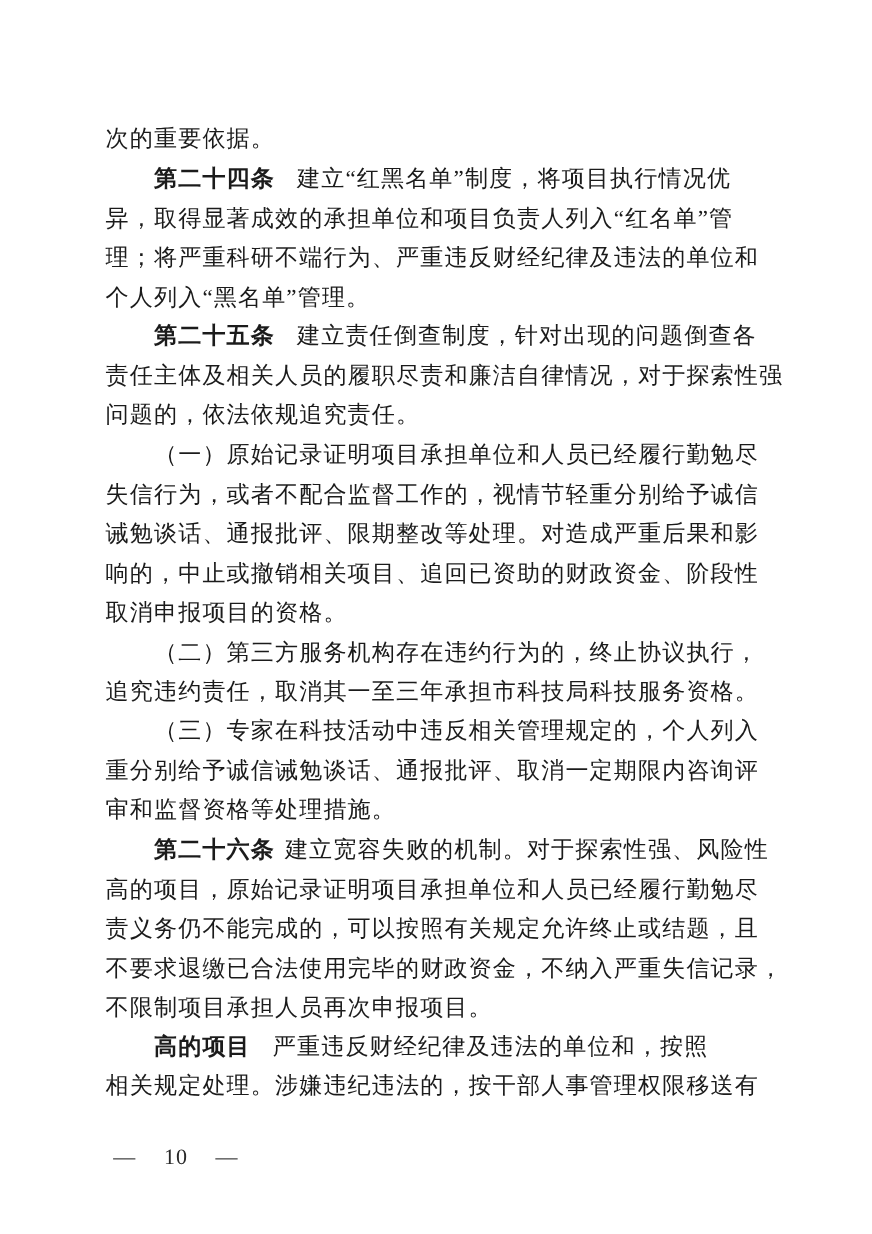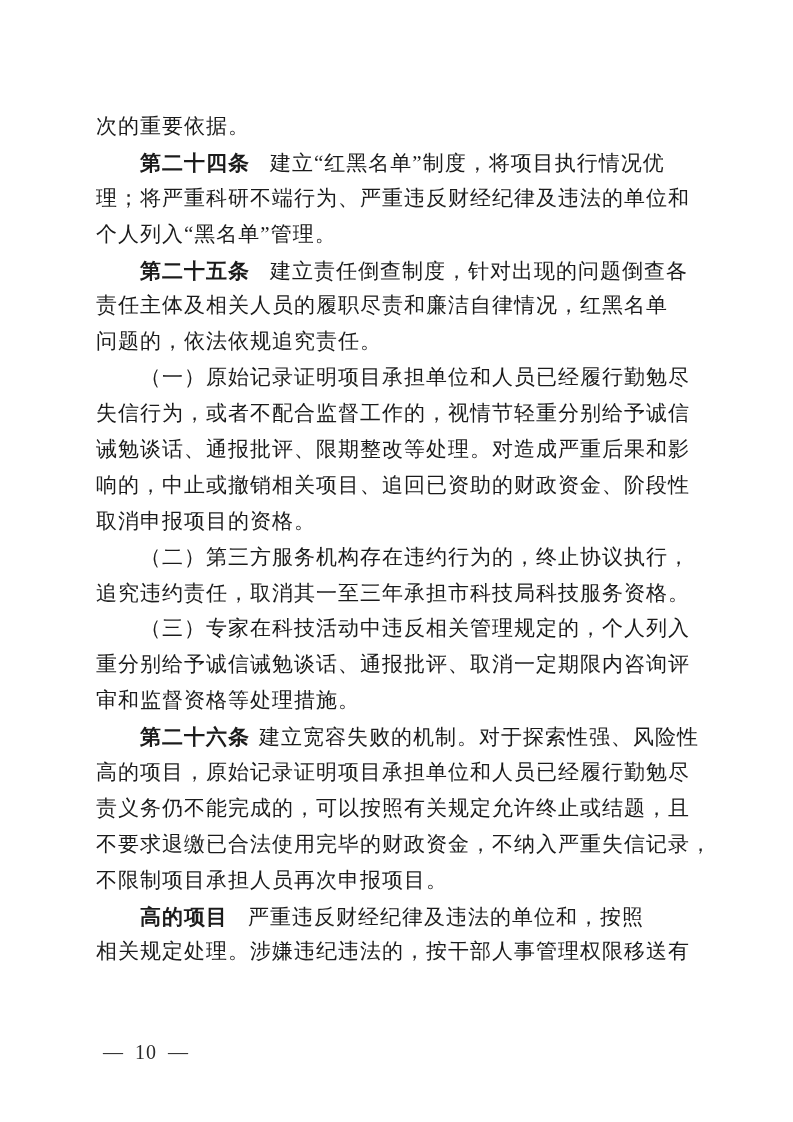--- a/index.html
+++ b/index.html
@@ -42,33 +42,34 @@
   .gap-after-sm { margin-right: 9px; }
   .footer {
     position: absolute;
     left: 103px;
     top: 1039px;
     font-size: 20px;
     line-height: 26px;
     letter-spacing: 1px;
     color: #2a2a2a;
   }
-  .footer .num { margin: 0 11px; }
+  .footer .num { margin: 0 25px; }
 </style>
 </head>
 <body>
 
 <div class="page">
   <div class="content" id="doc-content">
       <div class="line"><span class="seg">次的重要依据。</span></div>
       <div class="line indent"><span class="seg seg-bold gap-after">第二十四条</span><span class="seg">建立“红黑名单”制度，将项目执行情况优</span></div>
+      <div class="line"><span class="seg">异，取得显著成效的承担单位和项目负责人列入“红名单”管</span></div>
       <div class="line"><span class="seg">理；将严重科研不端行为、严重违反财经纪律及违法的单位和</span></div>
       <div class="line"><span class="seg">个人列入“黑名单”管理。</span></div>
       <div class="line indent"><span class="seg seg-bold gap-after">第二十五条</span><span class="seg">建立责任倒查制度，针对出现的问题倒查各</span></div>
-      <div class="line"><span class="seg">责任主体及相关人员的履职尽责和廉洁自律情况，红黑名单</span></div>
+      <div class="line"><span class="seg">责任主体及相关人员的履职尽责和廉洁自律情况，对于探索性强</span></div>
       <div class="line"><span class="seg">问题的，依法依规追究责任。</span></div>
       <div class="line indent"><span class="seg">（一）原始记录证明项目承担单位和人员已经履行勤勉尽</span></div>
       <div class="line"><span class="seg">失信行为，或者不配合监督工作的，视情节轻重分别给予诚信</span></div>
       <div class="line"><span class="seg">诫勉谈话、通报批评、限期整改等处理。对造成严重后果和影</span></div>
       <div class="line"><span class="seg">响的，中止或撤销相关项目、追回已资助的财政资金、阶段性</span></div>
       <div class="line"><span class="seg">取消申报项目的资格。</span></div>
       <div class="line indent"><span class="seg">（二）第三方服务机构存在违约行为的，终止协议执行，</span></div>
       <div class="line"><span class="seg">追究违约责任，取消其一至三年承担市科技局科技服务资格。</span></div>
       <div class="line indent"><span class="seg">（三）专家在科技活动中违反相关管理规定的，个人列入</span></div>
       <div class="line"><span class="seg">重分别给予诚信诫勉谈话、通报批评、取消一定期限内咨询评</span></div>

